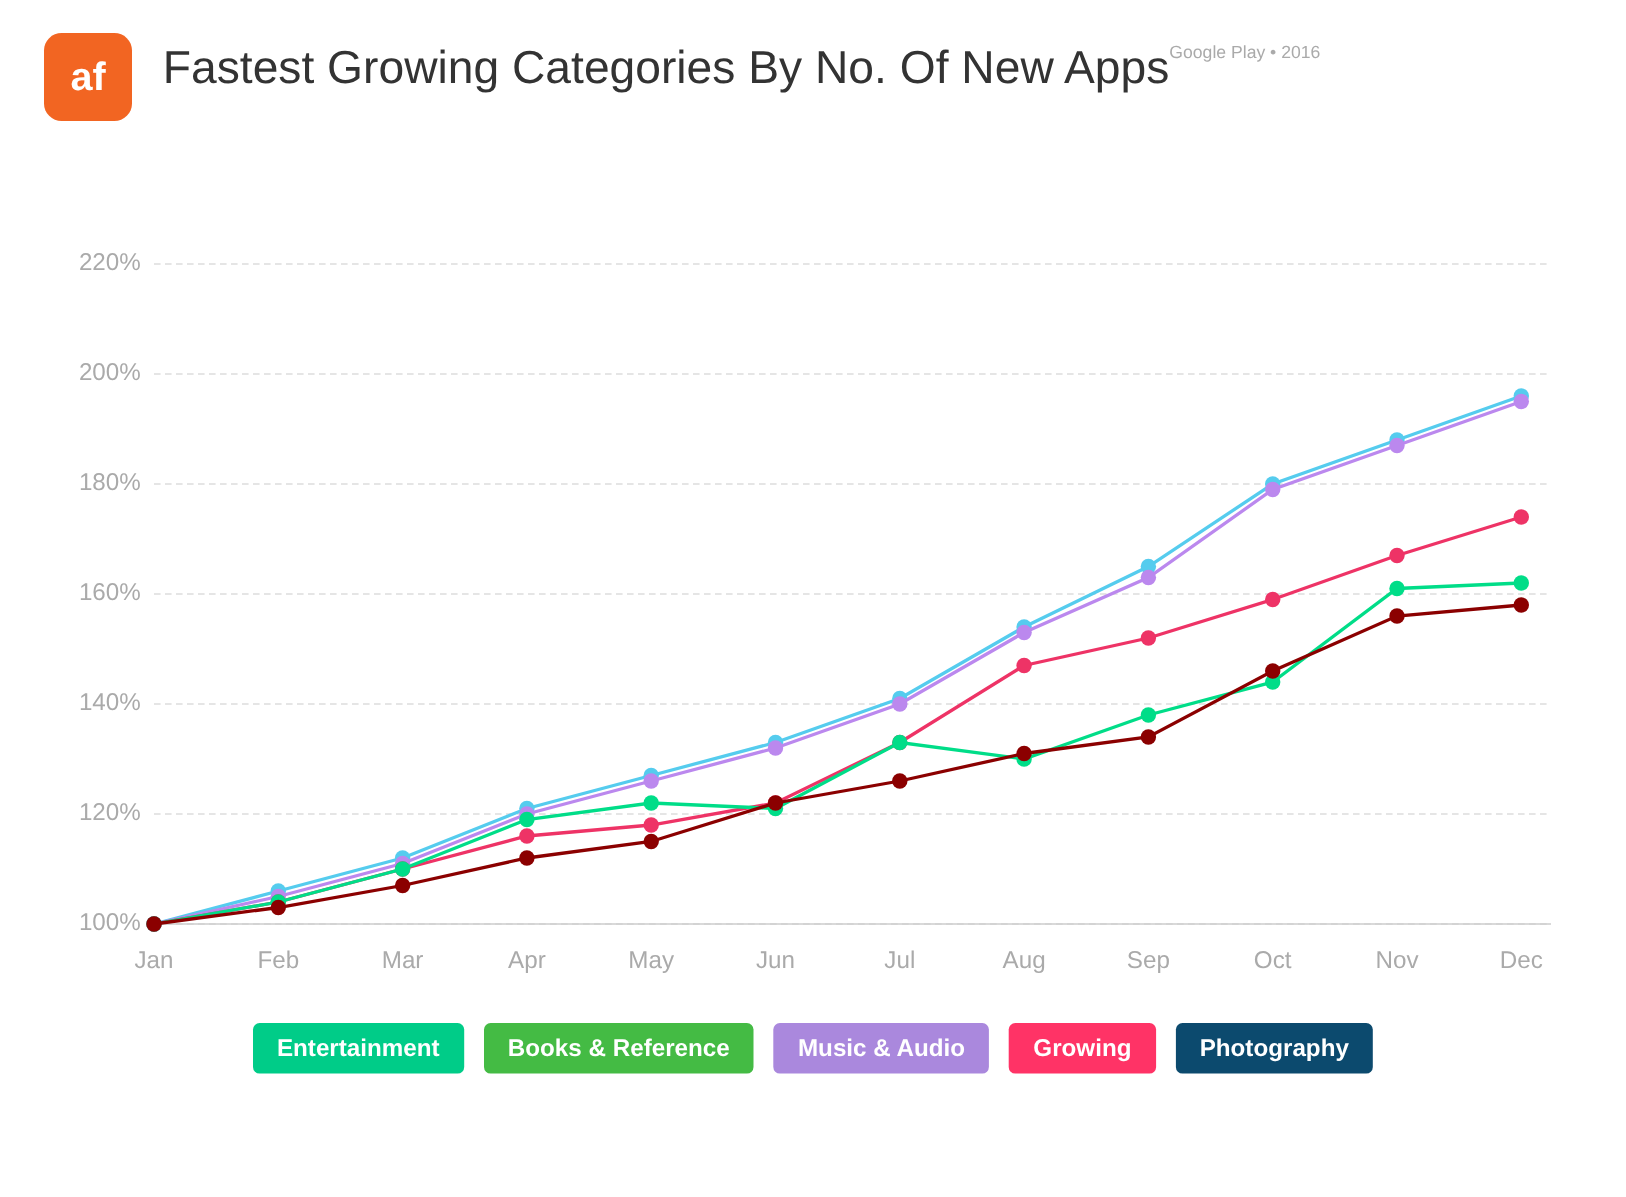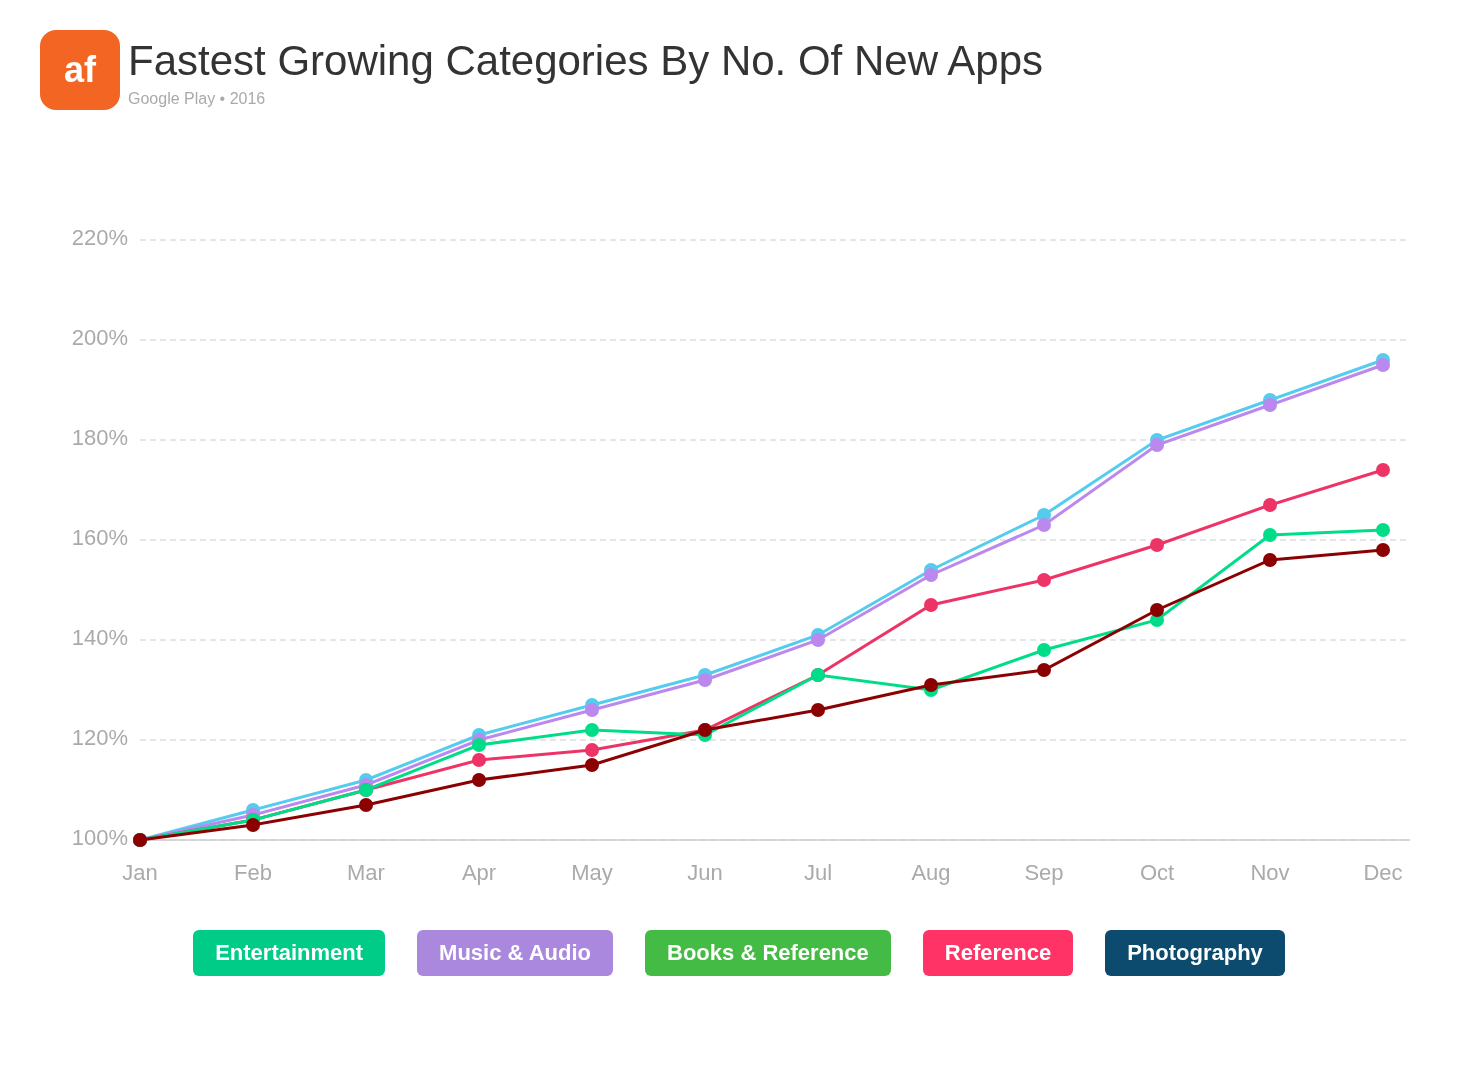--- a/index.html
+++ b/index.html
@@ -14,39 +14,39 @@
     .container {
       width: 1478px;
       height: 1088px;
       background: #fff;
       padding: 30px 40px 20px 40px;
       position: relative;
     }
     .header {
       display: flex;
       align-items: flex-start;
-      gap: 8px;
+      gap: 28px;
       margin-bottom: 30px;
     }
     .logo {
       width: 80px;
       height: 80px;
       background: #F26522;
       border-radius: 16px;
       display: flex;
       align-items: center;
       justify-content: center;
       color: white;
       font-size: 36px;
       font-weight: bold;
       flex-shrink: 0;
     }
     .title-block {
       display: flex;
-      flex-direction: column;
+      flex-direction: row;
       justify-content: flex-start;
       padding-top: 6px;
     }
     .main-title {
       font-size: 42px;
       font-weight: 300;
       color: #333;
       line-height: 1.2;
     }
     .subtitle {
@@ -87,21 +87,21 @@
       top: 0;
       left: 0;
       width: 100%;
       height: 780px;
       z-index: 2;
     }
     .legend {
       display: flex;
       justify-content: center;
       align-items: center;
-      gap: 32px;
+      gap: 18px;
       margin-top: 10px;
       z-index: 3;
       position: relative;
     }
     .legend-item {
       display: flex;
       align-items: center;
       border-radius: 6px;
       padding: 10px 22px;
       font-size: 22px;
@@ -239,26 +239,26 @@
       <circle cx="1230" cy="420" r="7" fill="#8B0000"></circle>
       <circle cx="1343" cy="410" r="7" fill="#8B0000"></circle>
 
     </svg>
   </div>
 
   <div class="legend">
     <div class="legend-item legend-entertainment">
       <span>Entertainment</span>
     </div>
+    <div class="legend-item legend-books">
+      <span>Books &amp; Reference</span>
+    </div>
     <div class="legend-item legend-music">
       <span>Music &amp; Audio</span>
     </div>
-    <div class="legend-item legend-books">
-      <span>Books &amp; Reference</span>
-    </div>
     <div class="legend-item legend-shopping">
-      <span>Reference</span>
+      <span>Growing</span>
     </div>
     <div class="legend-item legend-photography">
       <span>Photography</span>
     </div>
   </div>
 </div>
 
 </body></html>

